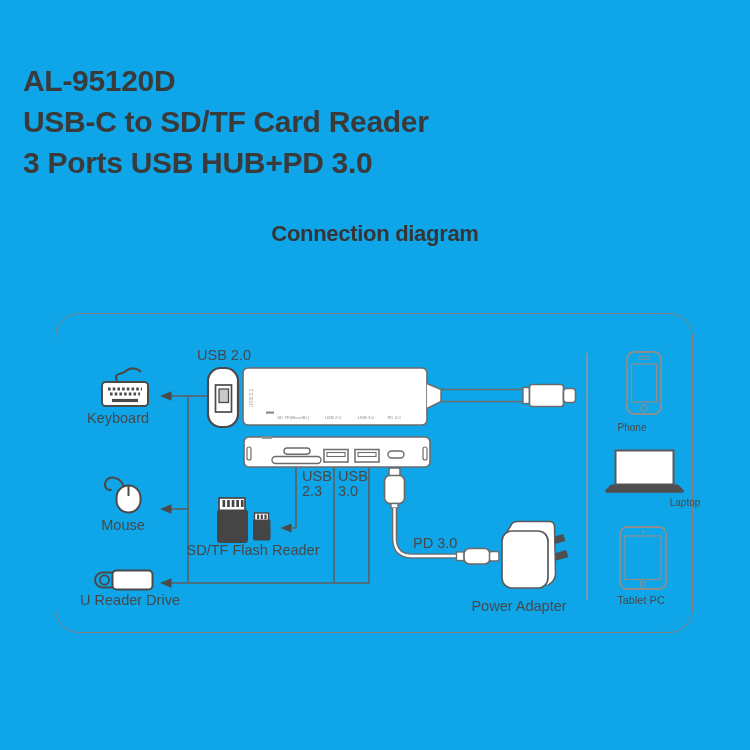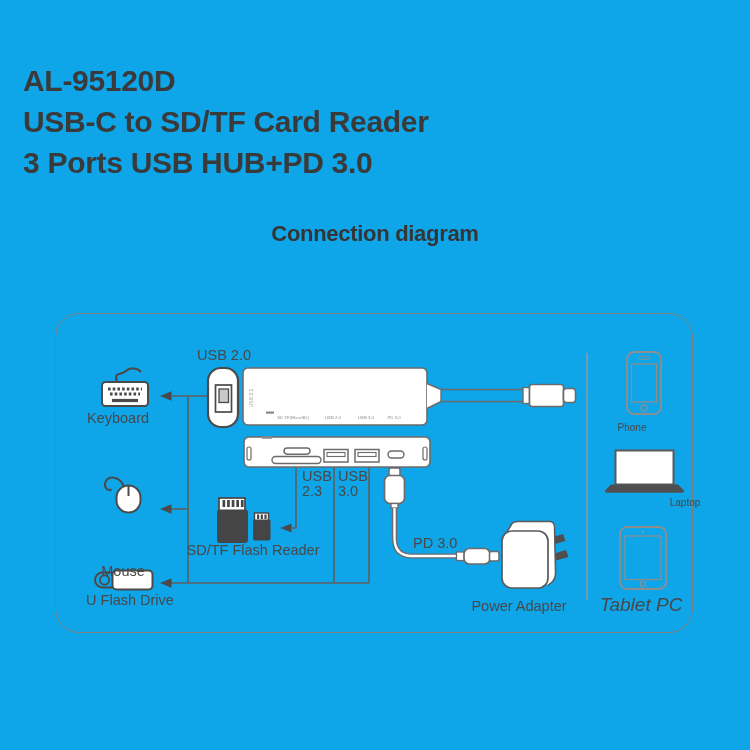--- a/index.html
+++ b/index.html
@@ -167,33 +167,33 @@
     <g fill="none" stroke="#8e8e8e">
       <rect x="620" y="527" width="46" height="62" rx="7" stroke-width="1.9"></rect>
       <rect x="625" y="536" width="36" height="43.5" stroke-width="1.3"></rect>
       <circle cx="643" cy="584" r="2.6" stroke-width="1.1"></circle>
       <circle cx="643" cy="531.5" r="1" fill="#999999" stroke="none"></circle>
     </g>
   </svg>
 
   <div class="lbl abs" style="left:197px;top:347px;">USB 2.0</div>
   <div class="lbl abs ctr" style="left:118px;top:410px;">Keyboard</div>
-  <div class="lbl abs ctr" style="left:123px;top:517px;margin-top:46px;">Mouse</div>
-  <div class="lbl abs ctr" style="left:130px;top:592px;">U Flash Drive</div>
+  <div class="lbl abs ctr" style="left:123px;top:517px;">Mouse</div>
+  <div class="lbl abs ctr" style="left:130px;top:592px;">U Reader Drive</div>
   <div class="lbl abs ctr" style="left:253px;top:542px;">SD/TF Flash Reader</div>
 
   <div class="lbl abs col-lbl" style="left:302px;top:469px;width:30px;">
     <div>USB</div>
     <div>2.3</div>
   </div>
   <div class="lbl abs col-lbl" style="left:338px;top:469px;width:30px;">
     <div>USB</div>
     <div>3.0</div>
   </div>
 
   <div class="lbl abs" style="left:413px;top:535px;">PD 3.0</div>
   <div class="lbl abs ctr" style="left:519px;top:598px;text-align:center;">Power Adapter</div>
 
   <div class="lbl abs ctr" style="left:632px;top:422px;font-size:10px;">Phone</div>
   <div class="lbl abs ctr" style="left:641px;top:497px;font-size:10px;margin-left:44px;">Laptop</div>
-  <div class="lbl abs ctr" style="left:641px;top:594px;font-size:19px;font-style:italic;">Tablet PC</div>
+  <div class="lbl abs ctr" style="left:641px;top:594px;font-size:11px;">Tablet PC</div>
 
 </div>
 
 </body></html>

